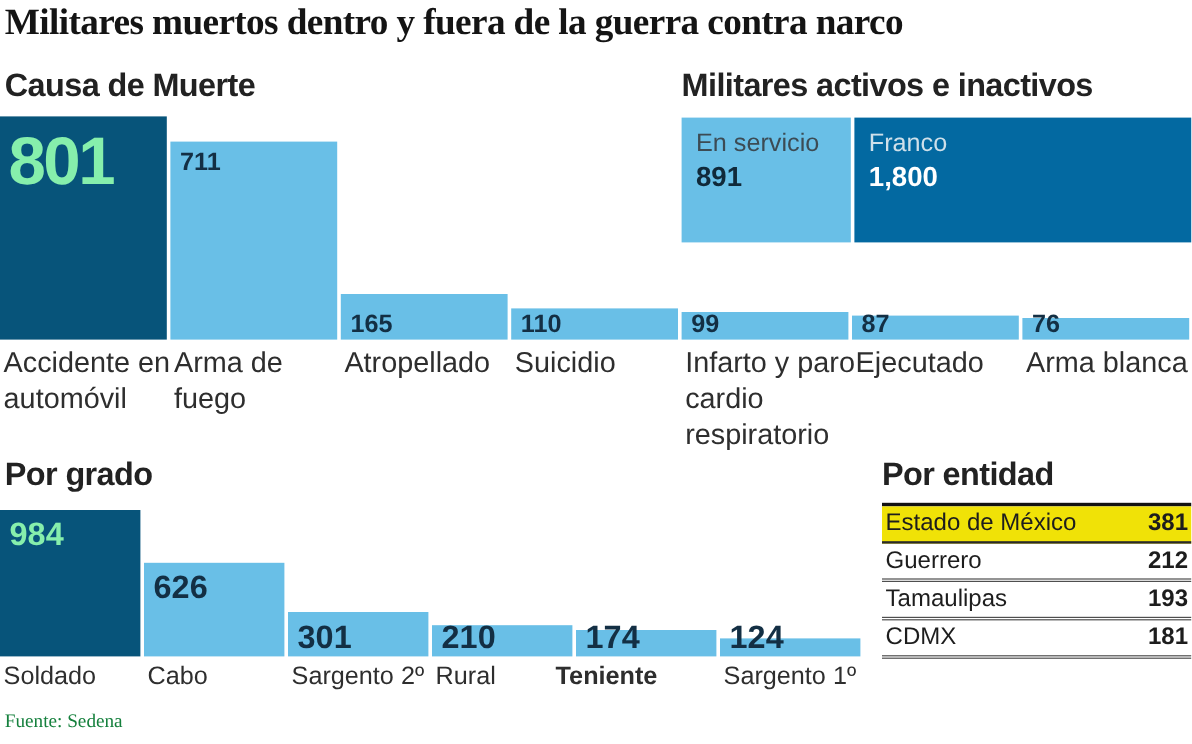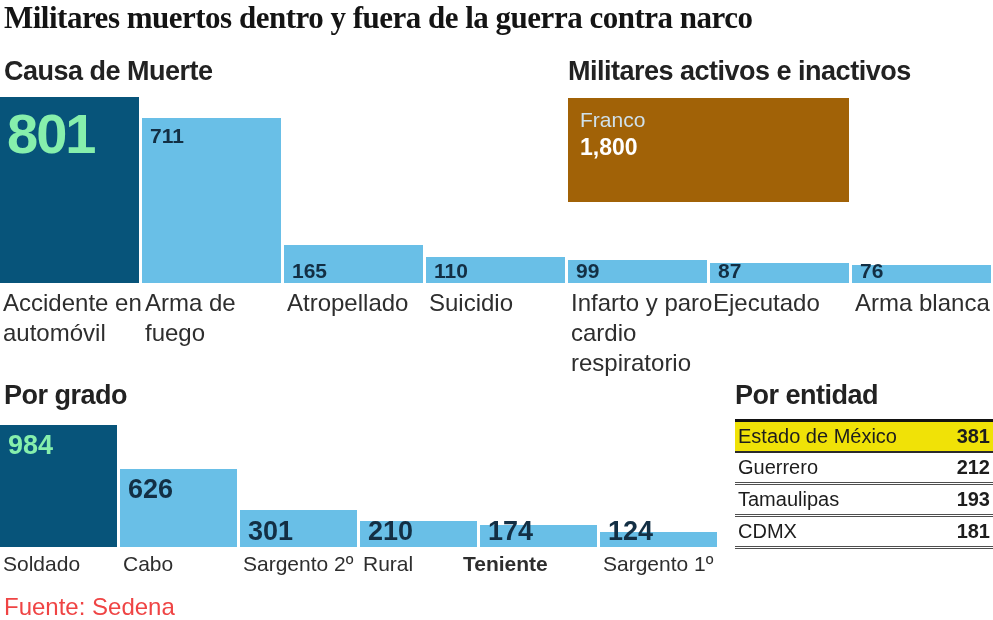--- a/index.html
+++ b/index.html
@@ -31,37 +31,37 @@
   #causa-labels{left:0;top:288px;width:993px;height:80px;}
   #grado-labels{left:0;top:551px;width:720px;height:30px;}
   .cat{position:absolute;top:0;padding-left:3px;color:#2e2e2e;line-height:1.24;}
   .cat-c{font-size:24px;}
   .cat-g{font-size:21px;white-space:nowrap;}
 
   
   .activos{position:absolute;left:568px;top:98px;width:425px;height:104px;display:flex;gap:3px;}
   .blk{box-sizing:border-box;padding:9px 12px;height:104px;}
   .blk.light{background:#69bfe7;width:141px;}
-  .blk.dark{background:#a16207;width:281px;}
+  .blk.dark{background:#0369a1;width:281px;}
   .blk-label{font-size:21px;line-height:1.2;color:#3c4b54;}
   .blk.dark .blk-label{color:#cfe0ea;}
   .blk-value{font-size:23px;font-weight:bold;color:#10293a;margin-top:2px;}
   .blk.dark .blk-value{color:#ffffff;}
 
   
   .entidad{position:absolute;left:735px;top:380px;width:258px;}
   .entidad .section-head{position:static;display:block;margin-bottom:8px;}
   .t-body{border-top:3px solid #121212;}
   .t-row{display:flex;justify-content:space-between;align-items:center;height:29px;
          padding:0 3px;border-bottom:3px double #4f4f4f;font-size:20px;color:#1d1d1d;}
   .t-row .t-label{font-weight:500;}
   .t-row .t-value{font-weight:bold;}
   .t-row.hl{background:#f0e207;border-bottom:2px solid #2a2a2a;}
 
-  .source{position:absolute;left:4px;top:593px;font-size:24px;color:#ef4444;}
+  .source{position:absolute;left:4px;top:593px;font-size:16px;color:#15803d;font-family:Liberation Serif, serif;}
 </style>
 </head>
 <body>
 
 <div class="page">
   <h1 class="main-title">Militares muertos dentro y fuera de la guerra contra narco</h1>
 
   <h2 class="section-head" id="head-causa">Causa de Muerte</h2>
   <h2 class="section-head" id="head-activos">Militares activos e inactivos</h2>
 
@@ -92,20 +92,24 @@
       <div class="cat cat-c" style="left: 0px; width: 157px;">Accidente en automóvil</div>
       <div class="cat cat-c" style="left: 142px; width: 157px;">Arma de fuego</div>
       <div class="cat cat-c" style="left: 284px; width: 157px;">Atropellado</div>
       <div class="cat cat-c" style="left: 426px; width: 157px;">Suicidio</div>
       <div class="cat cat-c" style="left: 568px; width: 157px;">Infarto y paro cardio respiratorio</div>
       <div class="cat cat-c" style="left: 710px; width: 157px;">Ejecutado</div>
       <div class="cat cat-c" style="left: 852px; width: 157px;">Arma blanca</div>
     </div>
 
   <div class="activos">
+    <div class="blk light">
+      <div class="blk-label">En servicio</div>
+      <div class="blk-value">891</div>
+    </div>
     <div class="blk dark">
       <div class="blk-label">Franco</div>
       <div class="blk-value">1,800</div>
     </div>
   </div>
 
   <h2 class="section-head" id="head-grado">Por grado</h2>
   <div class="chart-area" id="grado-area">
       <div class="bar dark" style="left: 0px; width: 117px; top: 0px; height: 122px;">
         <span class="val val-g top white">984</span>

